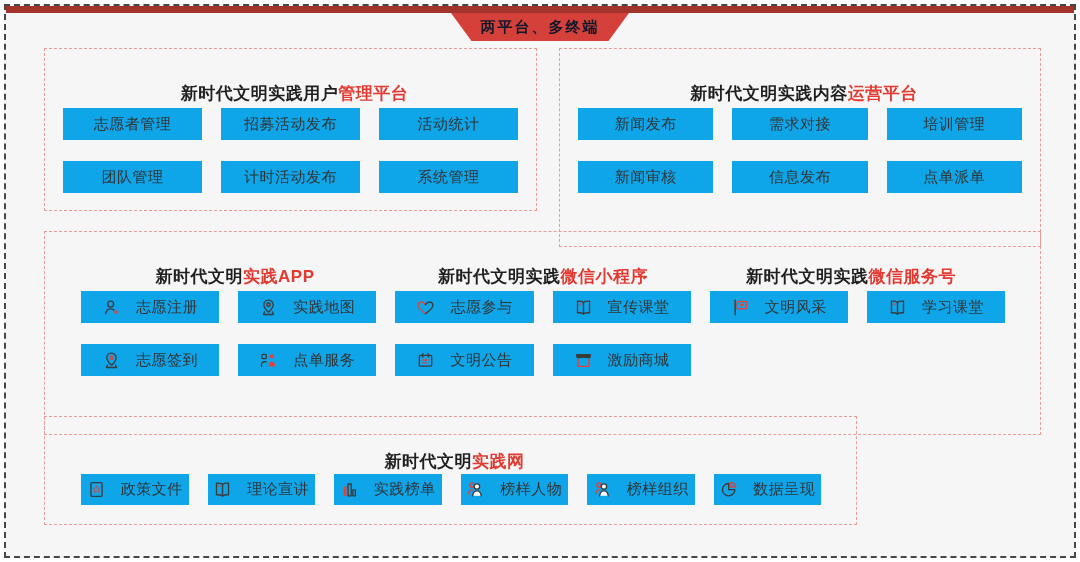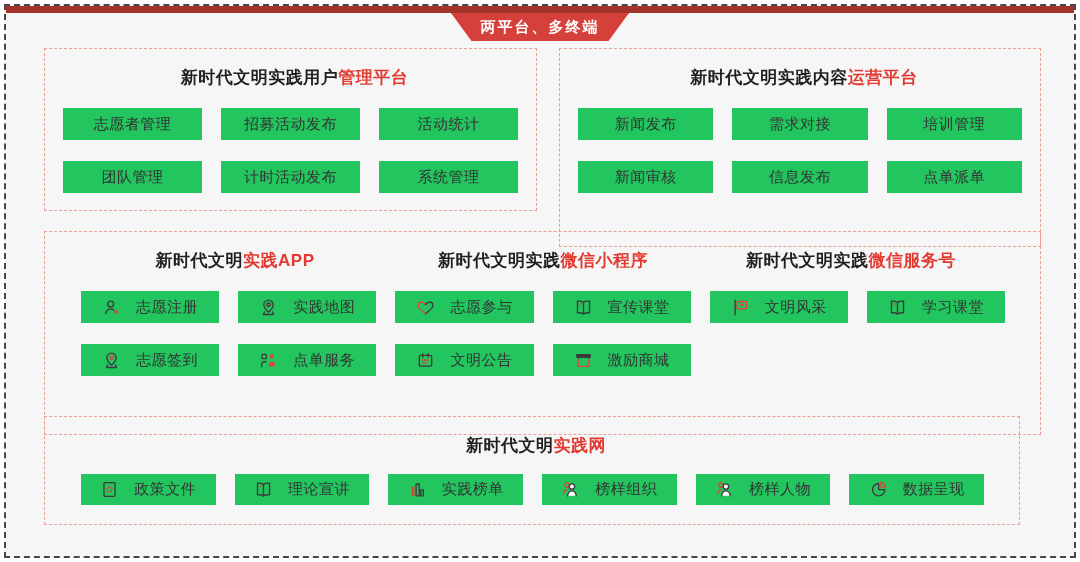--- a/index.html
+++ b/index.html
@@ -16,50 +16,50 @@
   .topbar{
     position:absolute;top:0;left:0;right:0;height:7px;
     background:#a2342b;
   }
   .stage{position:absolute;inset:0;}
   .banner{
     position:absolute;top:13px;left:50%;transform:translateX(-50%);
     width:178px;height:28px;background:#d5413a;
     clip-path:polygon(0 0,100% 0,88.5% 100%,11.5% 100%);
     display:flex;align-items:center;justify-content:center;
-    color:#ffffff;font-size:15px;font-weight:700;letter-spacing:2px;
+    color:#0f172a;font-size:15px;font-weight:700;letter-spacing:2px;
   }
   .panel{
     position:absolute;
     border:1px dashed #e89d96;
     box-sizing:border-box;
   }
   .panel-a{left:44px;top:48px;width:493px;height:163px;}
   .panel-b{left:559px;top:48px;width:482px;height:199px;}
   .panel-c{left:44px;top:231px;width:997px;height:204px;}
-  .panel-d{left:44px;top:416px;width:976px;height:109px;text-decoration:underline;}
+  .panel-d{left:44px;top:416px;width:813px;height:109px;text-decoration:underline;}
   .p-title{
-    position:absolute;top:19px;left:8px;right:0;margin:0;
+    position:absolute;top:19px;left:8px;right:0;margin:16px;
     text-align:center;font-size:17px;font-weight:700;color:#1f1f1f;
     letter-spacing:.5px;line-height:20px;
   }
   .p-title .red{color:#e23a31;}
   .titles3{
     position:absolute;top:19px;left:36px;right:35px;
     display:grid;grid-template-columns:repeat(3,1fr);
   }
   .titles3 .p-title{position:static;}
   .grid{
     position:absolute;display:grid;column-gap:19px;row-gap:21px;
   }
   .grid.cols3{top:59px;left:18px;right:18px;grid-template-columns:repeat(3,1fr);grid-auto-rows:32px;}
   .grid.cols6{top:59px;left:36px;right:35px;grid-template-columns:repeat(6,1fr);grid-auto-rows:32px;}
   .panel-d .grid.cols6{top:57px;grid-auto-rows:31px;}
   .box{
-    background:#22c55e;display:flex;align-items:center;justify-content:center;
+    background:#0ea5e9;display:flex;align-items:center;justify-content:center;
     font-size:15px;color:#333333;letter-spacing:.5px;white-space:nowrap;
   }
   .iconbox{gap:15px;}
   .ico{width:19px;height:19px;display:inline-flex;flex:0 0 auto;}
   .ico svg{width:19px;height:19px;display:block;}
 </style>
 </head>
 <body>
 
 <div class="frame"></div>
@@ -240,32 +240,32 @@
       </div>
       <div class="box iconbox">
         <span class="ico">
             <svg viewBox="0 0 24 24" fill="none" stroke-width="1.7" stroke-linecap="round" stroke-linejoin="round">
               <circle cx="7.6" cy="6.4" r="2.7" stroke="#e0433b"></circle>
               <path d="M3.2 17.6c.5-3.2 2.2-5 4.6-5" stroke="#e0433b"></path>
               <circle cx="13.8" cy="8.2" r="3.4" fill="#ffffff" stroke="#3b3b3b"></circle>
               <path d="M8.3 20c.7-4.2 2.9-6.3 5.5-6.3s4.8 2.1 5.5 6.3" fill="#ffffff" stroke="#3b3b3b"></path>
             </svg>
           </span>
-        <span class="lbl">榜样组织</span>
+        <span class="lbl">榜样人物</span>
       </div>
       <div class="box iconbox">
         <span class="ico">
             <svg viewBox="0 0 24 24" fill="none" stroke-width="1.7" stroke-linecap="round" stroke-linejoin="round">
               <circle cx="7.6" cy="6.4" r="2.7" stroke="#e0433b"></circle>
               <path d="M3.2 17.6c.5-3.2 2.2-5 4.6-5" stroke="#e0433b"></path>
               <circle cx="13.8" cy="8.2" r="3.4" fill="#ffffff" stroke="#3b3b3b"></circle>
               <path d="M8.3 20c.7-4.2 2.9-6.3 5.5-6.3s4.8 2.1 5.5 6.3" fill="#ffffff" stroke="#3b3b3b"></path>
             </svg>
           </span>
-        <span class="lbl">榜样人物</span>
+        <span class="lbl">榜样组织</span>
       </div>
       <div class="box iconbox">
         <span class="ico">
             <svg viewBox="0 0 24 24" fill="none" stroke-width="1.7" stroke-linecap="round" stroke-linejoin="round">
               <path d="M12.2 4.4a7.8 7.8 0 1 0 7.8 7.8h-7.8z" stroke="#3b3b3b"></path>
               <path d="M15 8.9V2.8a8 8 0 0 1 6.1 6.1z" stroke="#e0433b"></path>
             </svg>
           </span>
         <span class="lbl">数据呈现</span>
       </div>

